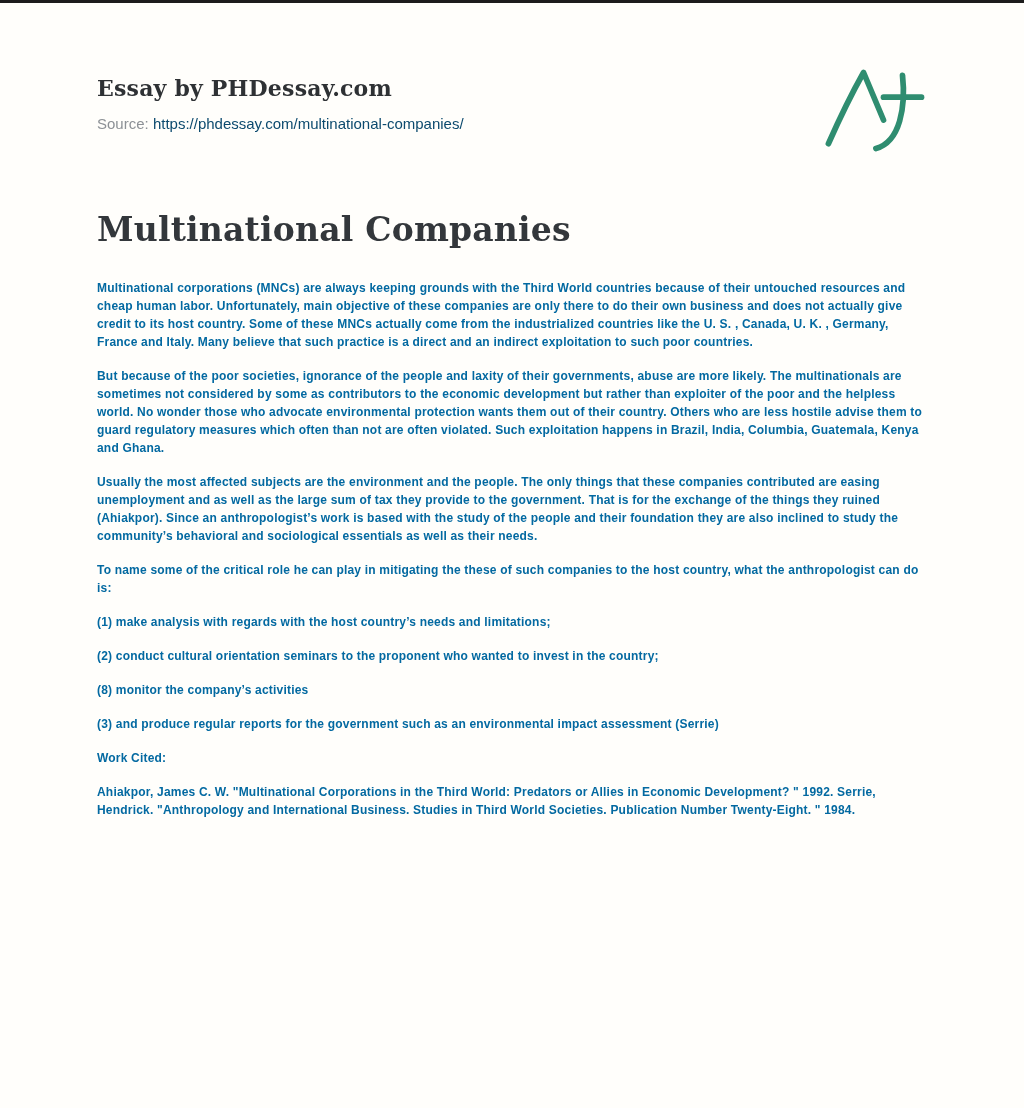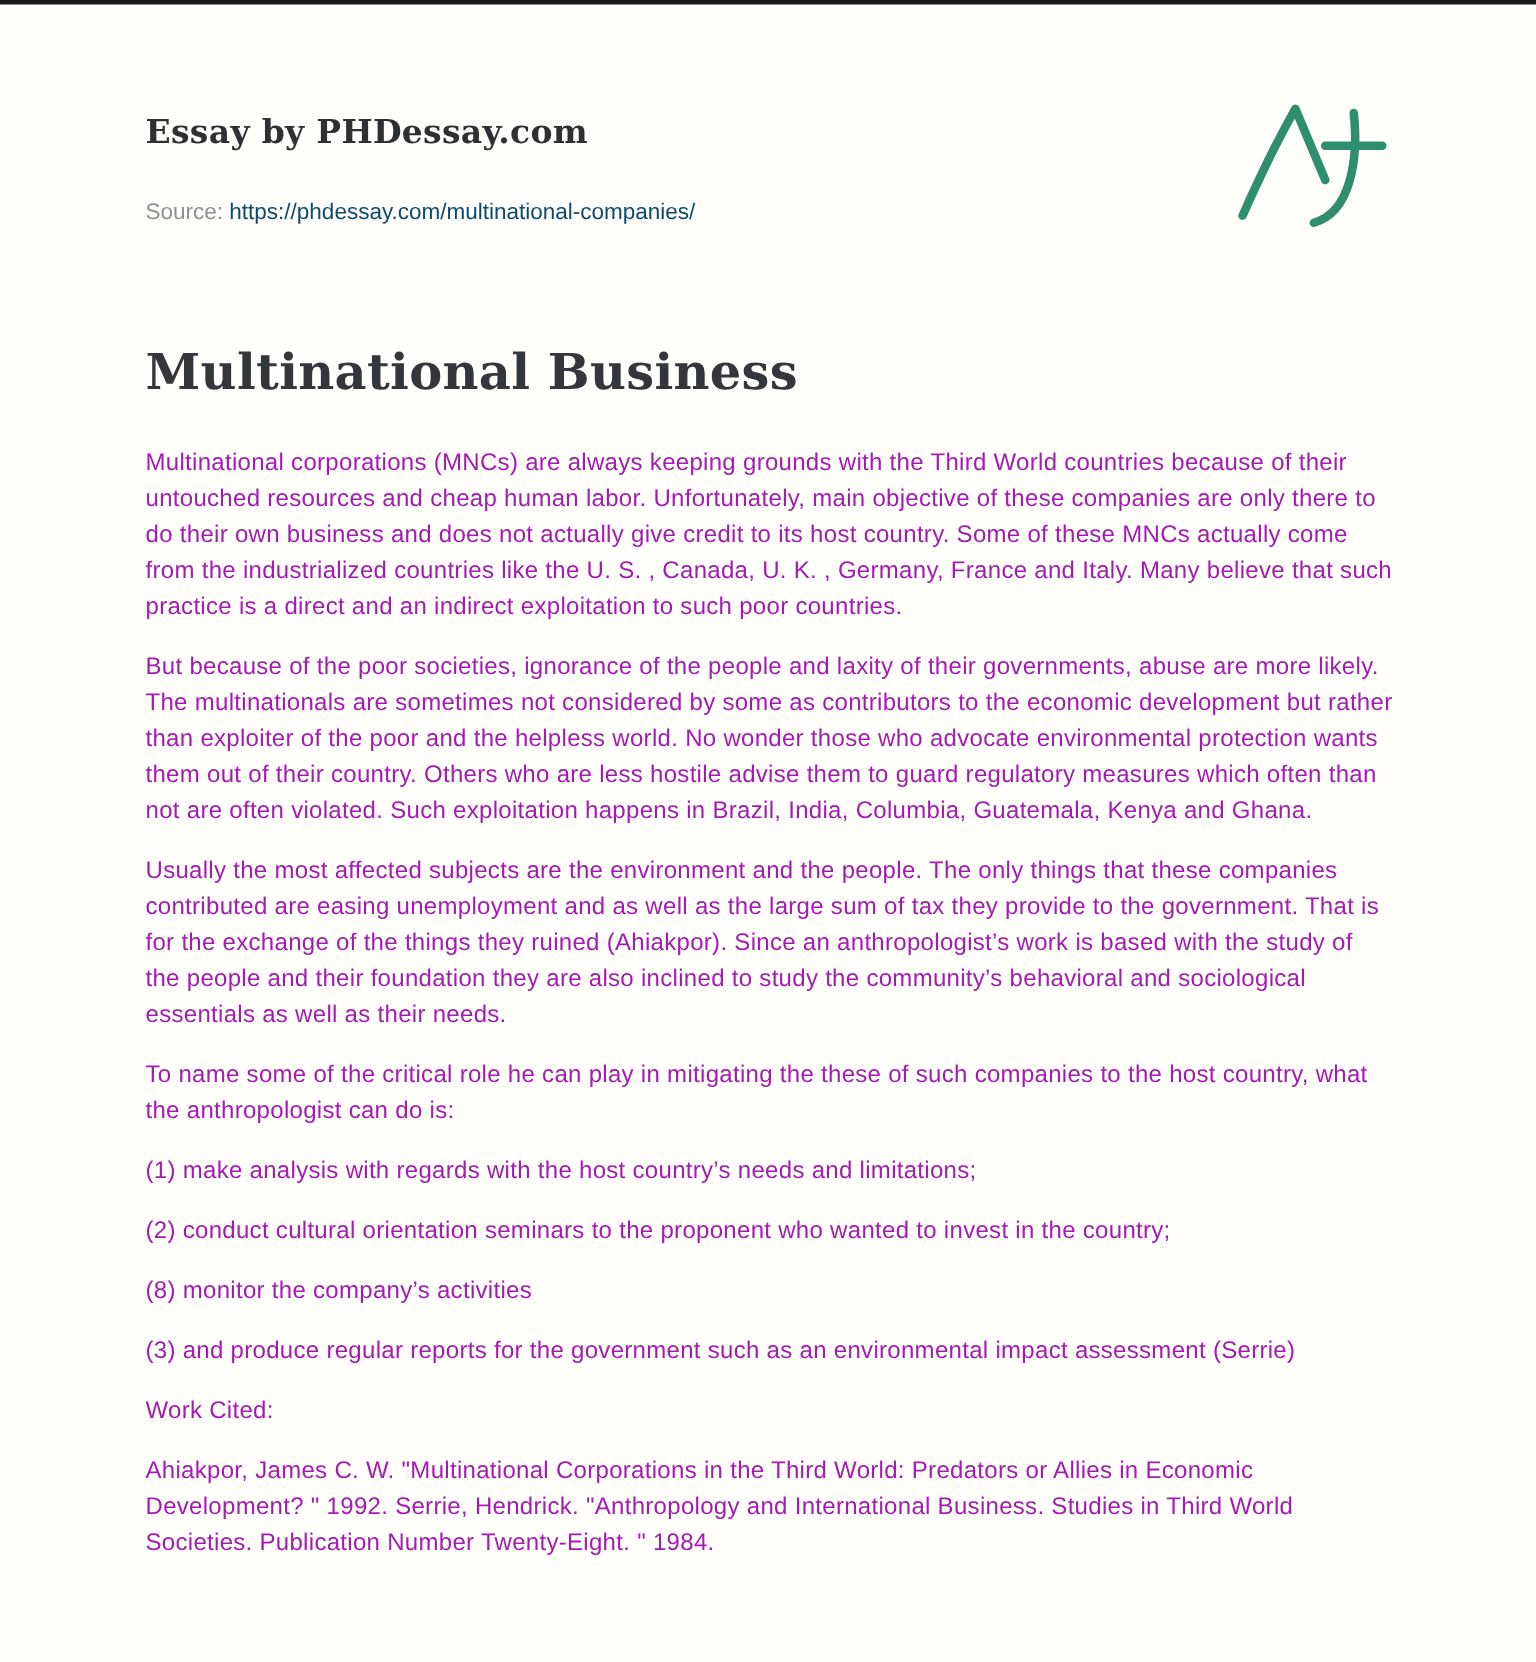--- a/index.html
+++ b/index.html
@@ -24,21 +24,21 @@
     display: flex;
     justify-content: space-between;
     align-items: flex-start;
   }
   .byline {
     font-family: "DejaVu Serif", "Liberation Serif", serif;
     font-size: 22px;
     font-weight: 700;
     color: #2e3134;
     letter-spacing: 0.2px;
-    margin-bottom: 32px;
+    margin-bottom: 14px;
   }
   .source-line {
     font-size: 15px;
     color: #8d9196;
     margin-bottom: 78px;
   }
   .source-line a {
     color: #0c4a6e;
     text-decoration: none;
   }
@@ -52,25 +52,26 @@
   .logo svg { width: 100%; height: 100%; }
   h1.title {
     font-family: "DejaVu Serif", "Liberation Serif", serif;
     font-size: 33px;
     font-weight: 600;
     color: #33373b;
     letter-spacing: 0.2px;
     margin-bottom: 30px;
   }
   .body-text p {
-    font-size: 16px;
+    font-size: 12px;
     line-height: 1.5;
-    color: #a21caf;
+    color: #0369a1;
     letter-spacing: 0.2px;
     margin-bottom: 16px;
+    font-weight: bold;
   }
   .body-text p.tight { margin-bottom: 16px; }
   .body-text p.link-line { cursor: pointer; }
 </style>
 </head>
 <body>
 
 <div class="top-rule"></div>
 
 <div class="page">
@@ -85,21 +86,21 @@
     </div>
     <div class="logo">
       <svg viewBox="0 0 110 100" fill="none" stroke="#2f8d70" stroke-width="6" stroke-linecap="round" stroke-linejoin="round" aria-hidden="true">
         <path d="M7 85 Q26 42 44 10 L65 60"></path>
         <path d="M85 13 Q88 40 82 61 Q75 85 57 90"></path>
         <path d="M65 36 L105 36"></path>
       </svg>
     </div>
   </header>
 
-  <h1 class="title">Multinational Business</h1>
+  <h1 class="title">Multinational Companies</h1>
 
   <div class="body-text">
     <p>Multinational corporations (MNCs) are always keeping grounds with the Third World countries because of their untouched resources and cheap human labor. Unfortunately, main objective of these companies are only there to do their own business and does not actually give credit to its host country. Some of these MNCs actually come from the industrialized countries like the U. S. , Canada, U. K. , Germany, France and Italy. Many believe that such practice is a direct and an indirect exploitation to such poor countries.</p>
     <p>But because of the poor societies, ignorance of the people and laxity of their governments, abuse are more likely. The multinationals are sometimes not considered by some as contributors to the economic development but rather than exploiter of the poor and the helpless world. No wonder those who advocate environmental protection wants them out of their country. Others who are less hostile advise them to guard regulatory measures which often than not are often violated. Such exploitation happens in Brazil, India, Columbia, Guatemala, Kenya and Ghana.</p>
     <p>Usually the most affected subjects are the environment and the people. The only things that these companies contributed are easing unemployment and as well as the large sum of tax they provide to the government. That is for the exchange of the things they ruined (Ahiakpor). Since an anthropologist’s work is based with the study of the people and their foundation they are also inclined to study the community’s behavioral and sociological essentials as well as their needs.</p>
     <p>To name some of the critical role he can play in mitigating the these of such companies to the host country, what the anthropologist can do is:</p>
 
     <p class="tight">(1) make analysis with regards with the host country’s needs and limitations;</p>
     <p class="tight">(2) conduct cultural orientation seminars to the proponent who wanted to invest in the country;</p>
     <p class="tight">(8) monitor the company’s activities</p>

